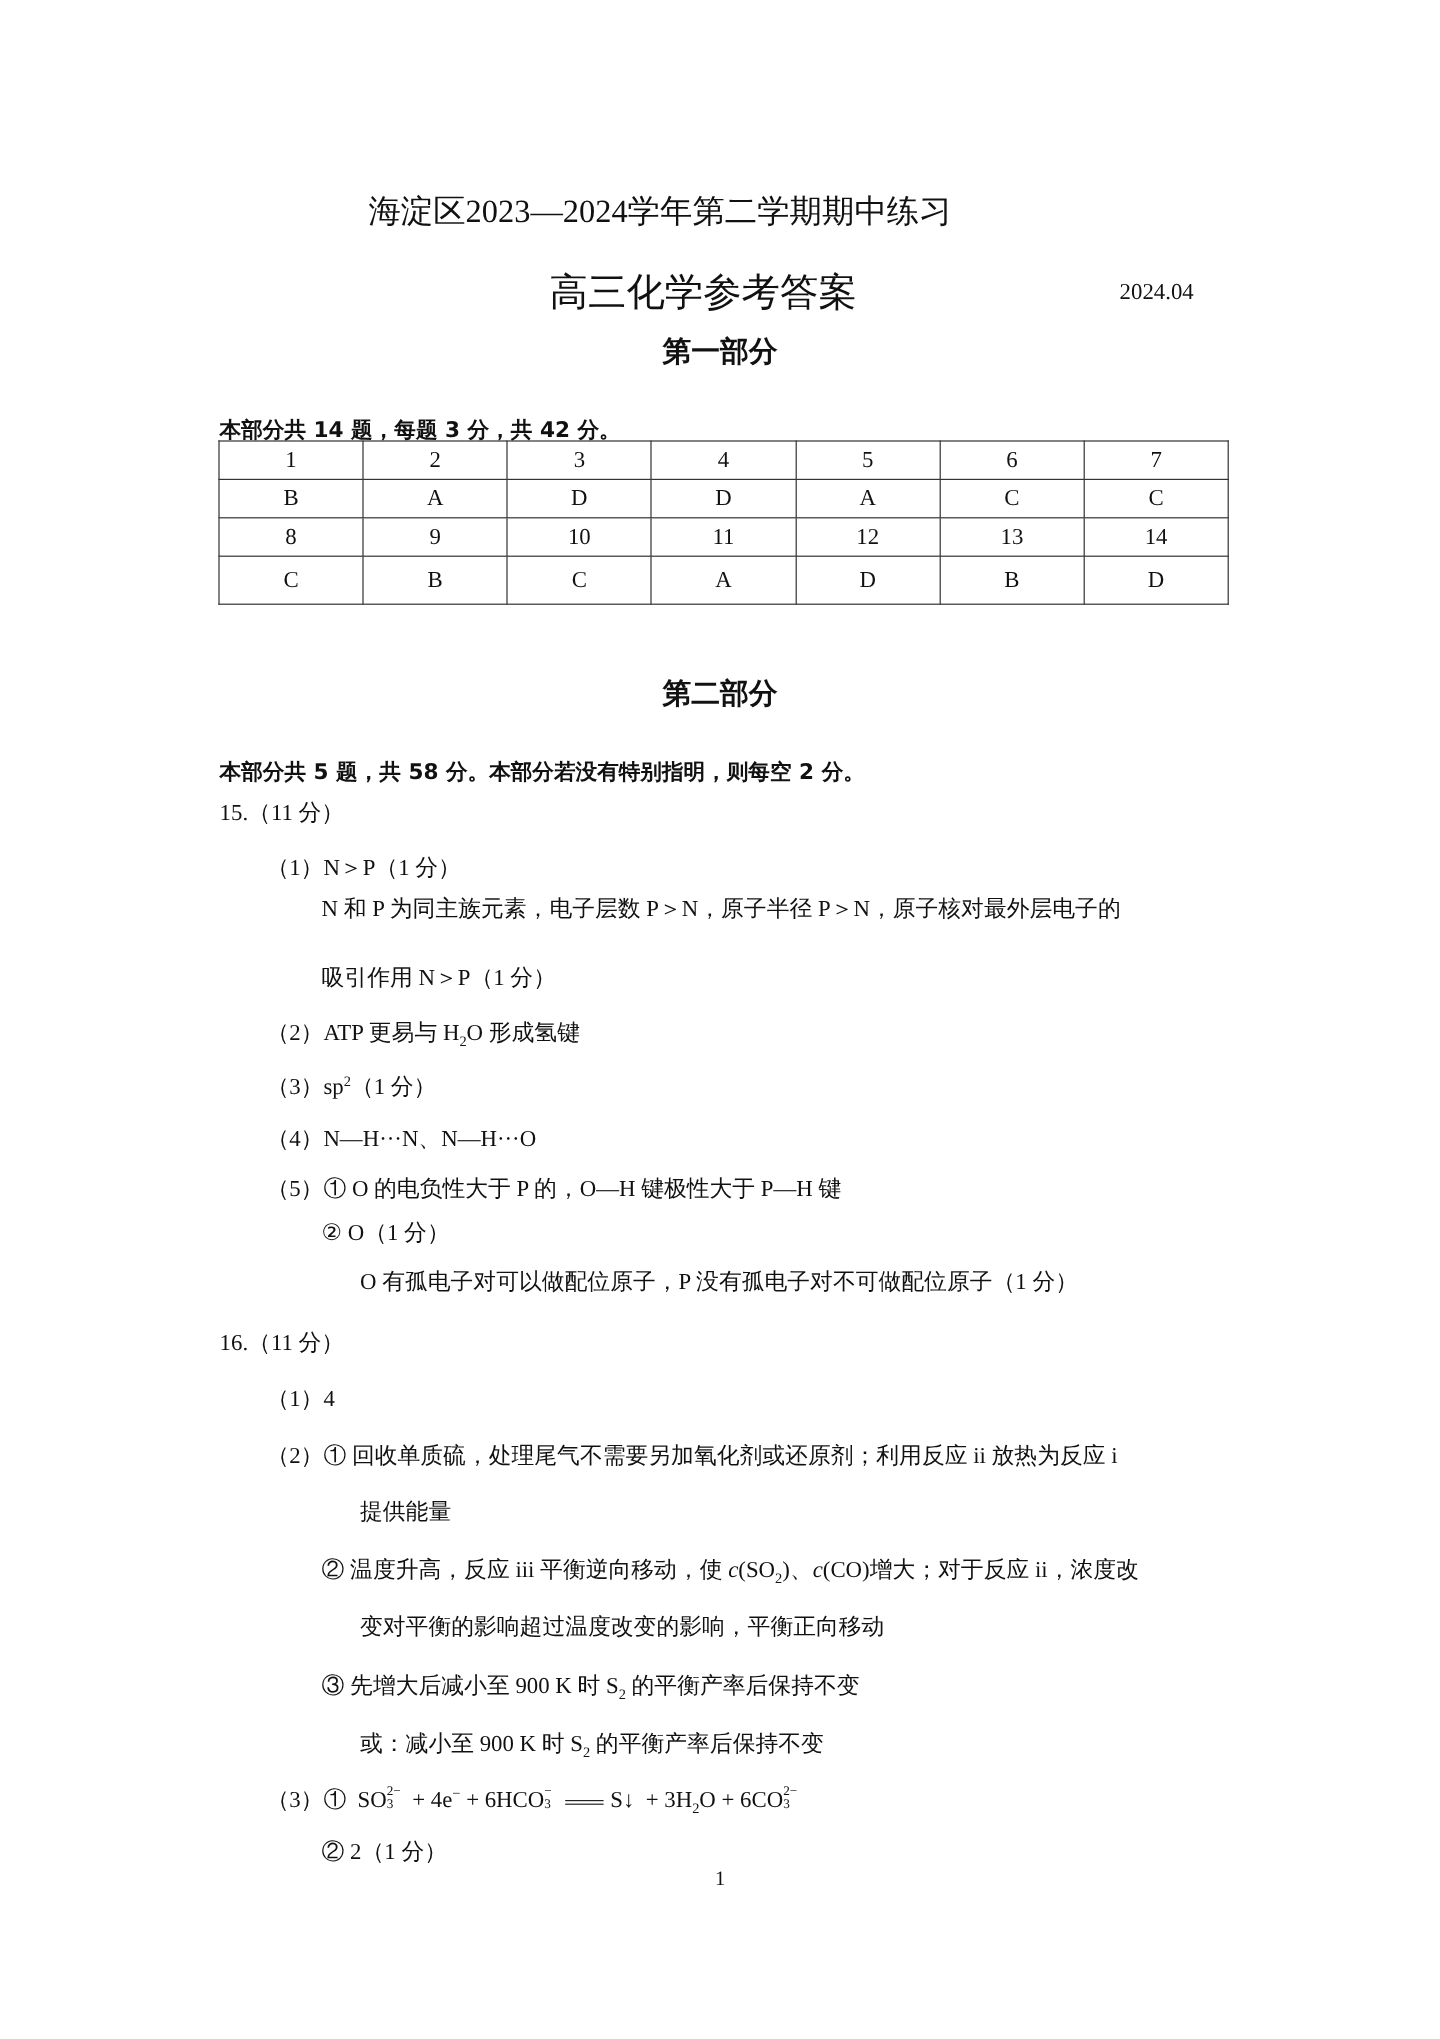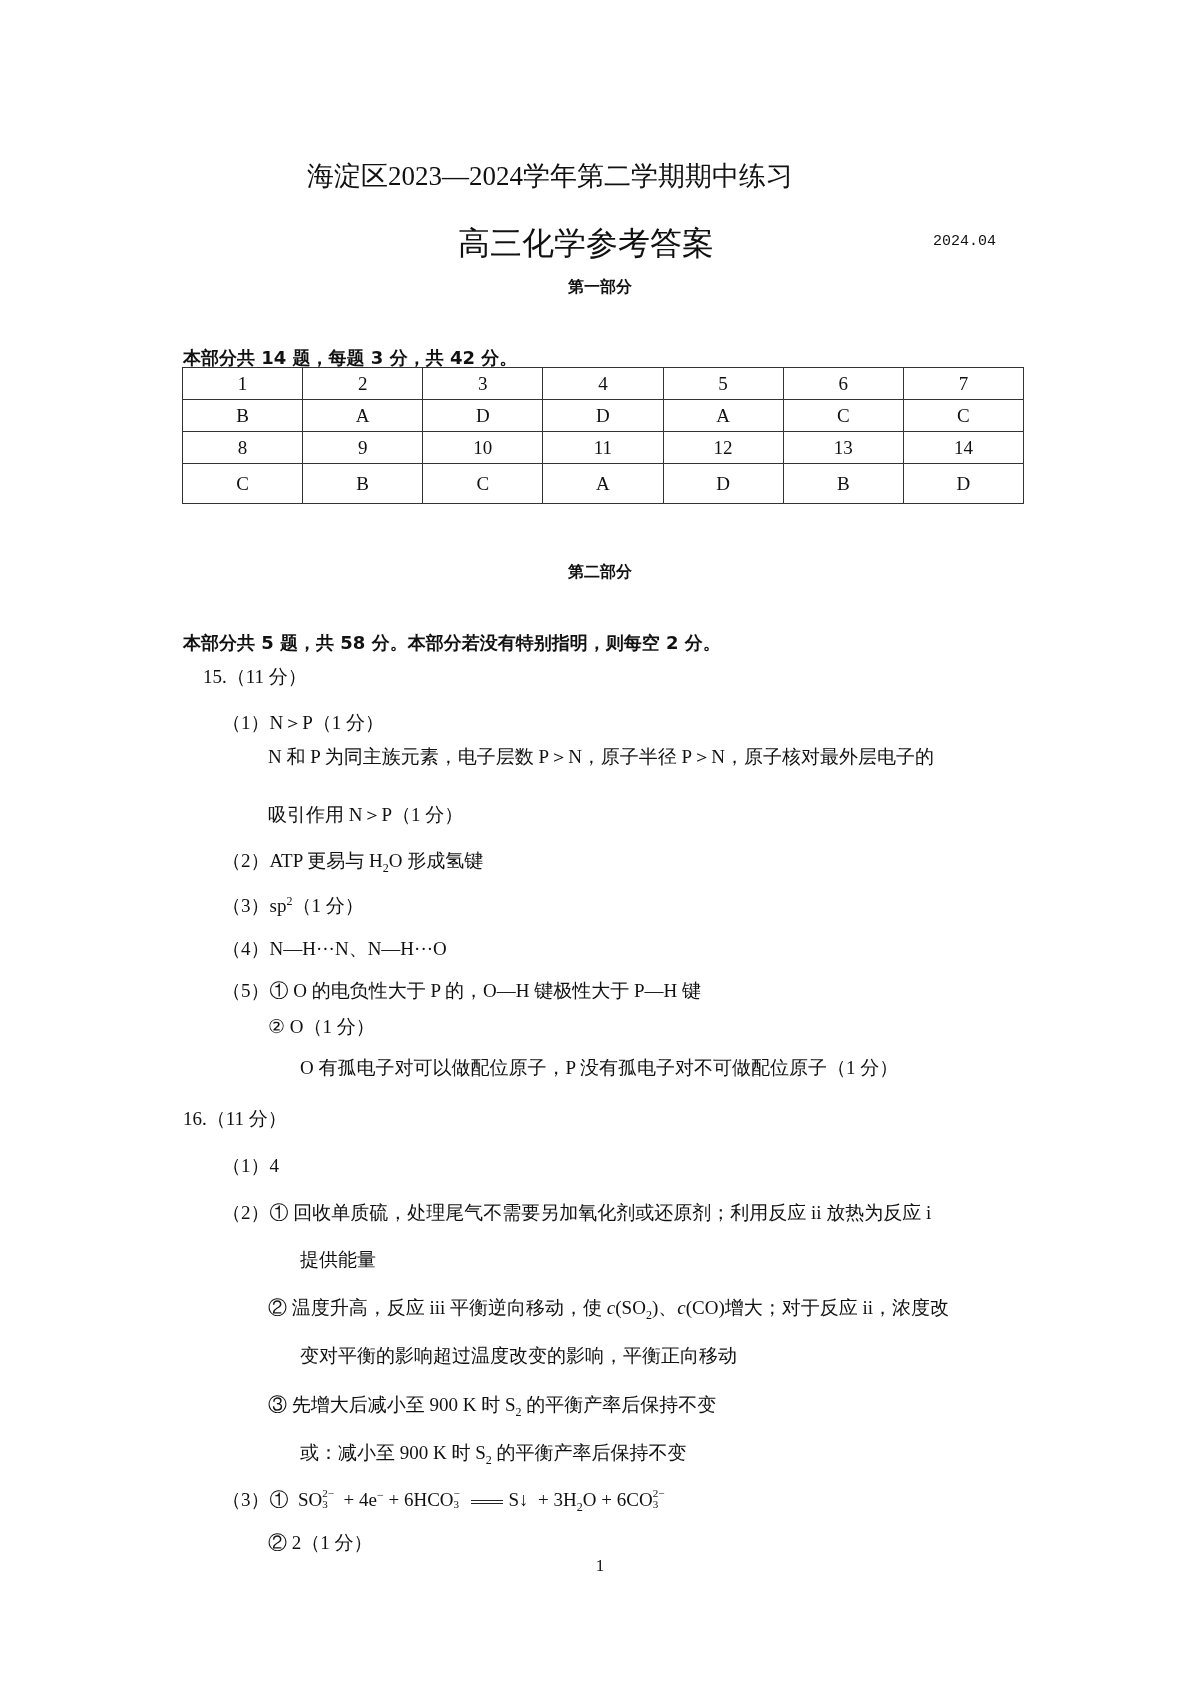--- a/index.html
+++ b/index.html
@@ -1,22 +1,22 @@
 <!DOCTYPE html>
 <html><head>
 <meta charset="utf-8">
 <style>
   html, body { margin:0; padding:0; background:#ffffff; }
   body { width:1200px; height:1699px; position:relative; overflow:hidden;
          font-family:"Liberation Serif","DejaVu Serif",serif; color:#111; }
   .abs { position:absolute; white-space:nowrap; }
   .t-title { font-size:27px; left:0; width:1100px; text-align:center; top:158px; }
   .t-main { font-size:32px; left:0; width:1172px; text-align:center; top:222px; font-family:"DejaVu Sans","Liberation Sans",sans-serif; }
-  .t-date { font-size:15px; left:933px; top:233px;font-family:Liberation Mono, monospace; }
-  .t-part { font-size:16px; left:0; width:1200px; text-align:center; font-weight:bold; font-family:"DejaVu Sans","Liberation Sans",sans-serif; }
+  .t-date { font-size:19px; left:933px; top:233px; }
+  .t-part { font-size:24px; left:0; width:1200px; text-align:center; font-weight:bold; font-family:"DejaVu Sans","Liberation Sans",sans-serif; }
   .t-intro { font-size:18px; left:183px; font-weight:bold; font-family:"DejaVu Sans","Liberation Sans",sans-serif;margin-top:16px; }
   .line { font-size:19px; }
   .q { left:183px; }
   .s1 { left:222px; }
   .s2 { left:268px; }
   .s3 { left:300px; }
   sub, sup { font-size:12px; line-height:0; }
   .ion { display:inline-block; vertical-align:middle; line-height:1; font-size:11px; position:relative; top:-3px; }
   .ion span { display:block; }
   table.ans { position:absolute; left:182px; top:367px; width:842px; border-collapse:collapse; font-size:19px; }
@@ -72,21 +72,21 @@
     <td>D</td>
     <td>B</td>
     <td>D</td>
   </tr>
 </tbody>
   </table>
 
 <div class="abs t-part" style="top:562px;">第二部分</div>
 <div class="abs t-intro" style="top:615px;">本部分共 5 题，共 58 分。本部分若没有特别指明，则每空 2 分。</div>
 
-<div class="abs line q" style="top:664px;margin-left:20px;">15.（11 分）</div>
+<div class="abs line q" style="top:664px;">15.（11 分）</div>
 
 <div class="abs line s1" style="top:710px;">
   <span>（1）</span><span>N＞P（1 分）</span>
 </div>
 <div class="abs line s2" style="top:744px;font-family:Liberation Serif, serif;">N 和 P 为同主族元素，电子层数 P＞N，原子半径 P＞N，原子核对最外层电子的</div>
 <div class="abs line s2" style="top:802px;">吸引作用 N＞P（1 分）</div>
 
 <div class="abs line s1" style="top:848px;">
   <span>（2）</span><span>ATP 更易与 H</span><sub>2</sub><span>O 形成氢键</span>
 </div>

